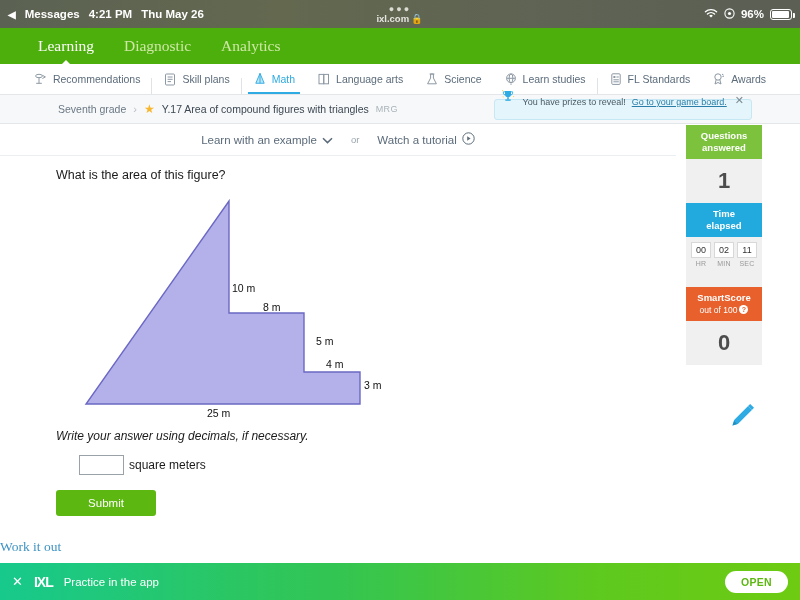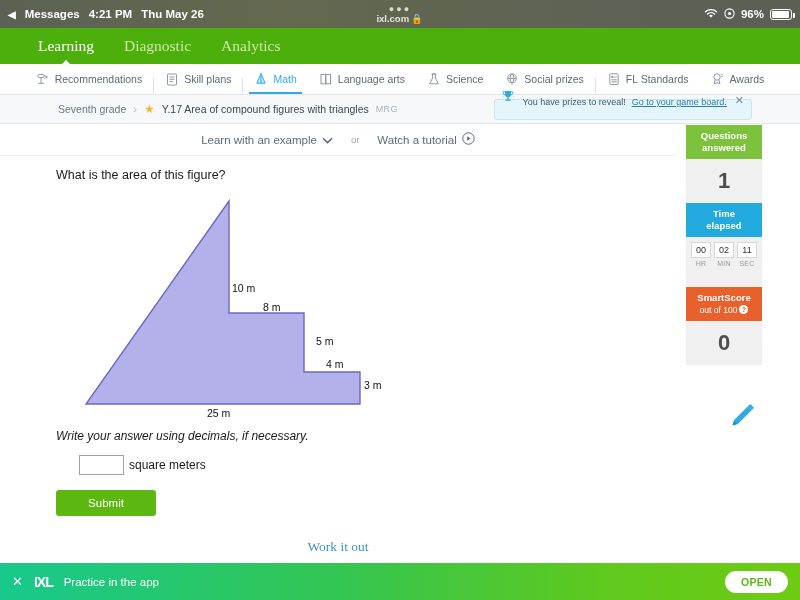--- a/index.html
+++ b/index.html
@@ -126,21 +126,21 @@
     font-size:12px; padding:0 3px; font-family:"Liberation Sans", sans-serif;
   }
   .anslabel { font-size:12px; color:#1a1a1a; }
   .submit {
     position:absolute; left:56px; top:490px; width:100px; height:26px;
     background:#5cb811; color:#fff; border:none; border-radius:3px;
     font-size:11.5px; font-family:"Liberation Sans", sans-serif;
   }
   .workitout {
     position:absolute; left:0; top:539px; width:676px;
-    text-align:center; font-size:13.5px; color:#3f93c4;
+    text-align:left; font-size:13.5px; color:#3f93c4;
     font-family:"Liberation Serif", serif;
   }
 
   
   .side { position:absolute; right:38px; top:125px; width:76px; }
   .side .cap {
     color:#fff; font-size:9.5px; font-weight:bold; text-align:center;
     padding:5px 2px; line-height:12px;
   }
   .cap.green { background:#7cc23c; }
@@ -276,21 +276,21 @@
       <span>Science</span>
     </div>
     <div class="subitem">
       <span class="ic">
         <svg width="14" height="14" viewBox="0 0 14 14">
             <circle cx="7" cy="6.3" r="4.4" fill="none" stroke="#8c98a3" stroke-width="1"></circle>
             <ellipse cx="7" cy="6.3" rx="1.9" ry="4.4" fill="none" stroke="#8c98a3" stroke-width="1"></ellipse>
             <path d="M2.8 6.3h8.4M7 11.5v1.4" stroke="#8c98a3" stroke-width="1"></path>
           </svg>
       </span>
-      <span>Social prizes</span>
+      <span>Learn studies</span>
     </div>
     <div class="sep"></div>
     <div class="subitem">
       <span class="ic">
         <svg width="14" height="14" viewBox="0 0 14 14">
             <rect x="2.8" y="1.8" width="8.4" height="10.6" rx="1" fill="none" stroke="#8c98a3" stroke-width="1"></rect>
             <rect x="4.4" y="4" width="2" height="2" fill="#8c98a3"></rect>
             <path d="M7.4 5h2.4M4.4 7.8h5.4M4.4 9.8h5.4" stroke="#8c98a3" stroke-width="1"></path>
           </svg>
       </span>

